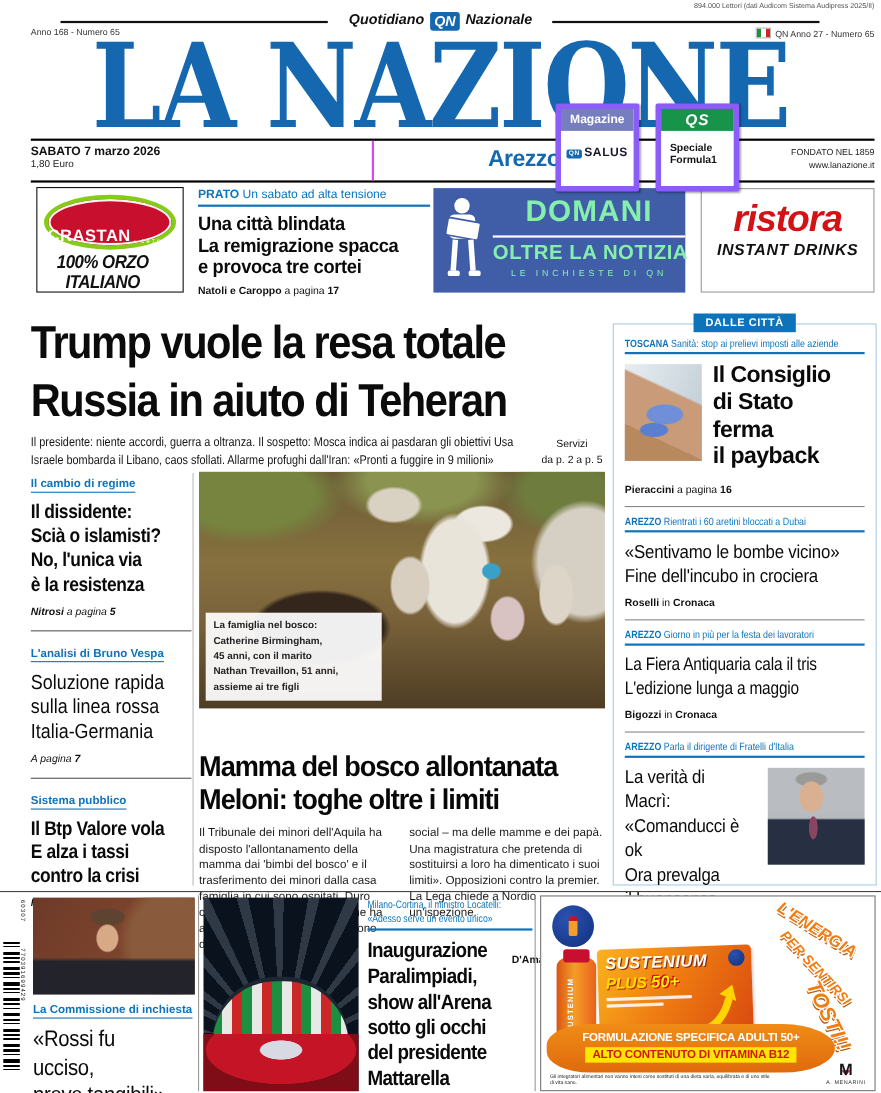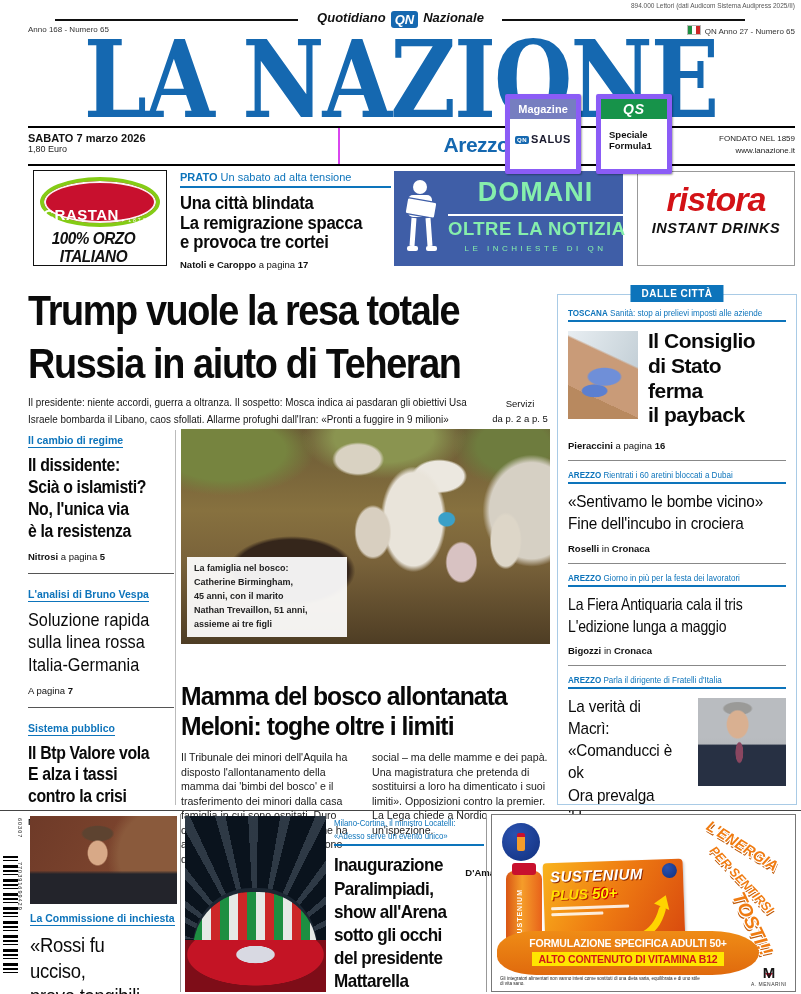--- a/index.html
+++ b/index.html
@@ -88,21 +88,21 @@
   #main-hl{left:28px;top:285px;width:560px;font-size:42px;font-weight:bold;line-height:1.26;
            letter-spacing:-1.5px;color:#0b0b0b;}
   #main-sub{left:28px;top:394px;width:560px;font-size:11.5px;line-height:1.45;color:#151515;}
   #services{left:490px;top:397px;width:60px;text-align:center;font-size:9.5px;line-height:1.55;color:#111;}
 
   
   #leftcol{left:28px;top:430px;width:146px;}
   .sec .kick{display:inline-block;border-bottom:1px solid #0d74bb;padding-bottom:1px;margin-bottom:7px;font-weight:bold;}
   .sec .hl{font-size:18px;font-weight:bold;line-height:1.22;letter-spacing:-.4px;color:#0a0a0a;}
   .sec.light .hl{font-weight:normal;font-size:18.5px;letter-spacing:0;}
-  .sec .by{margin-top:8px;}
+  .sec .by{margin-top:8px;font-style:italic;}
   .ldiv{border-top:1px solid #555;margin:11px 0 10px;}
   #vline1{left:175px;top:430px;width:1px;height:375px;background:#bbb;}
 
   
   #family-photo{left:181px;top:429px;width:369px;height:215px;background:
     radial-gradient(26px 46px at 88% 52%, #ddd6c8 0 55%, transparent 62%),
     radial-gradient(30px 44px at 52% 48%, #d8cfc0 0 55%, transparent 62%),
     radial-gradient(14px 12px at 72% 42%, #3aa0c8 0 55%, transparent 65%),
     radial-gradient(26px 34px at 76% 62%, #d8c2c2 0 55%, transparent 62%),
     radial-gradient(50px 80px at 63% 42%, #e9e4da 0 58%, transparent 66%),

